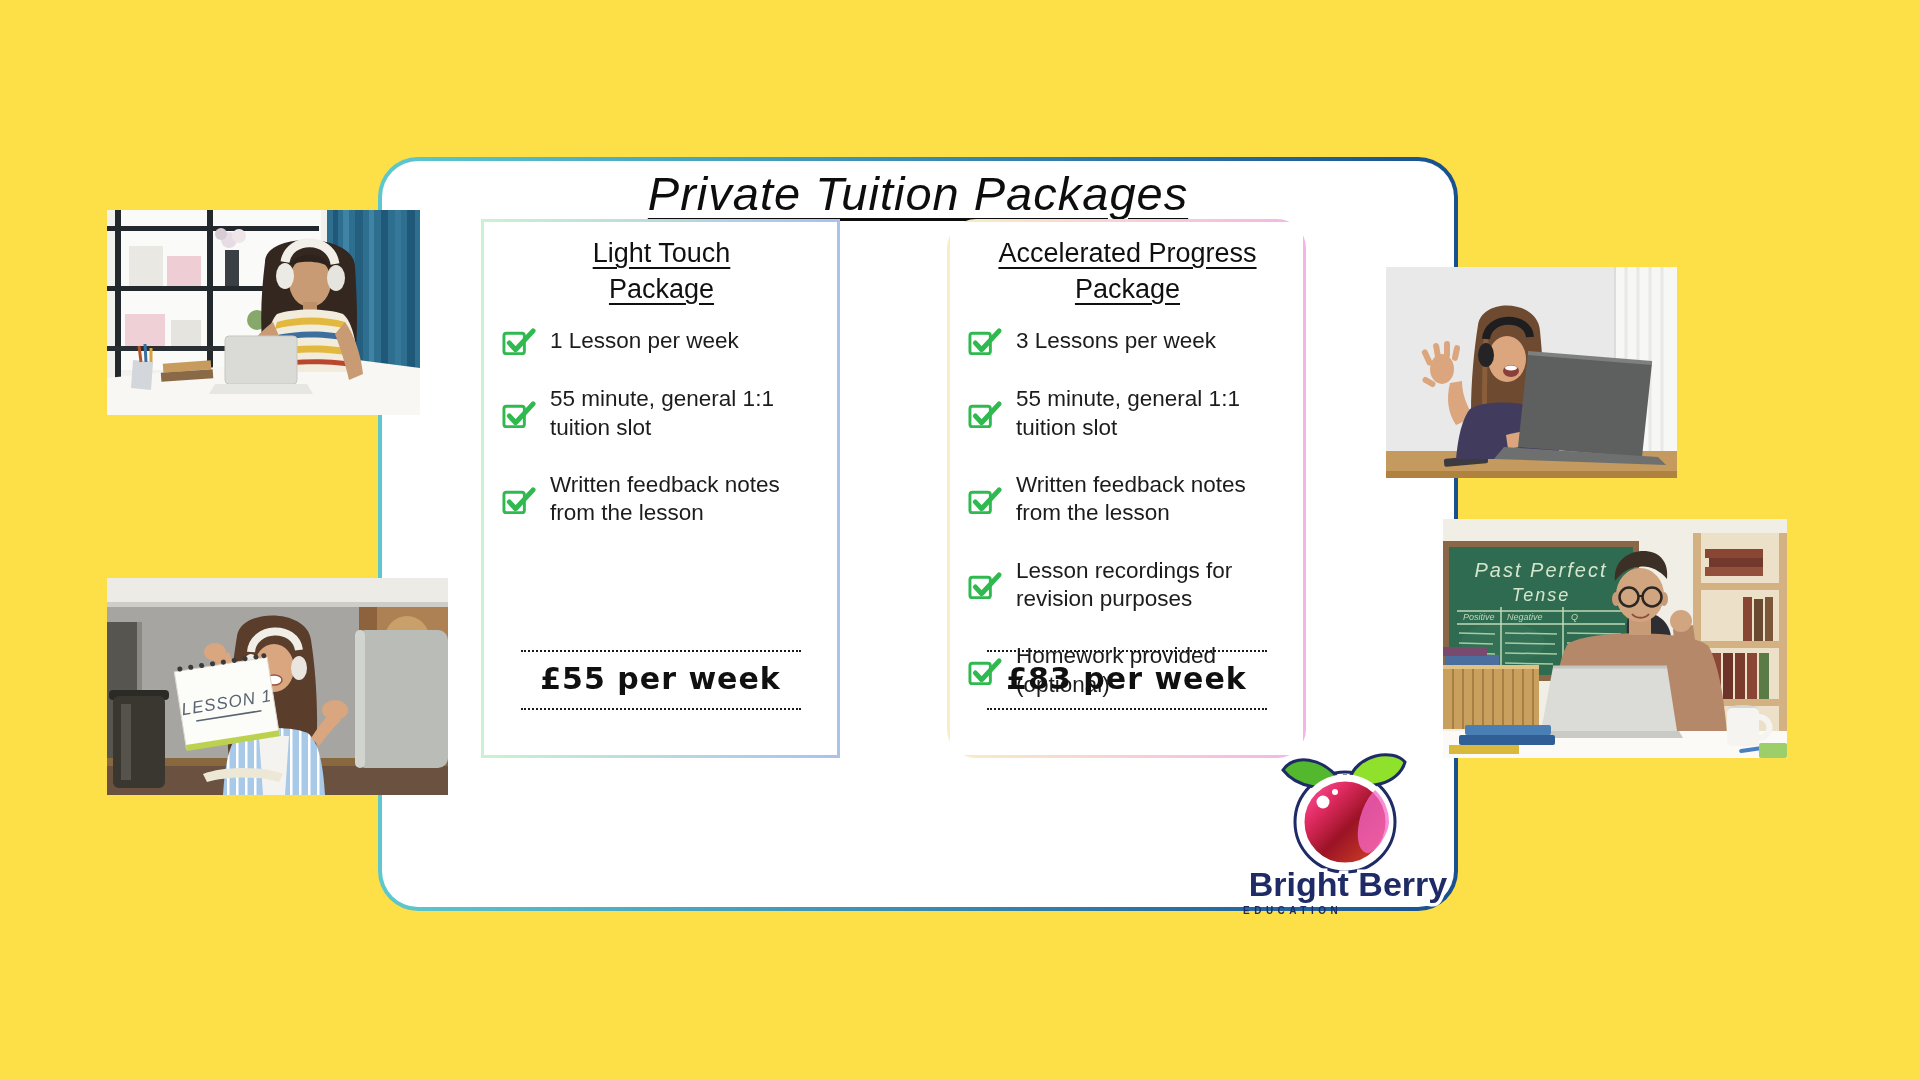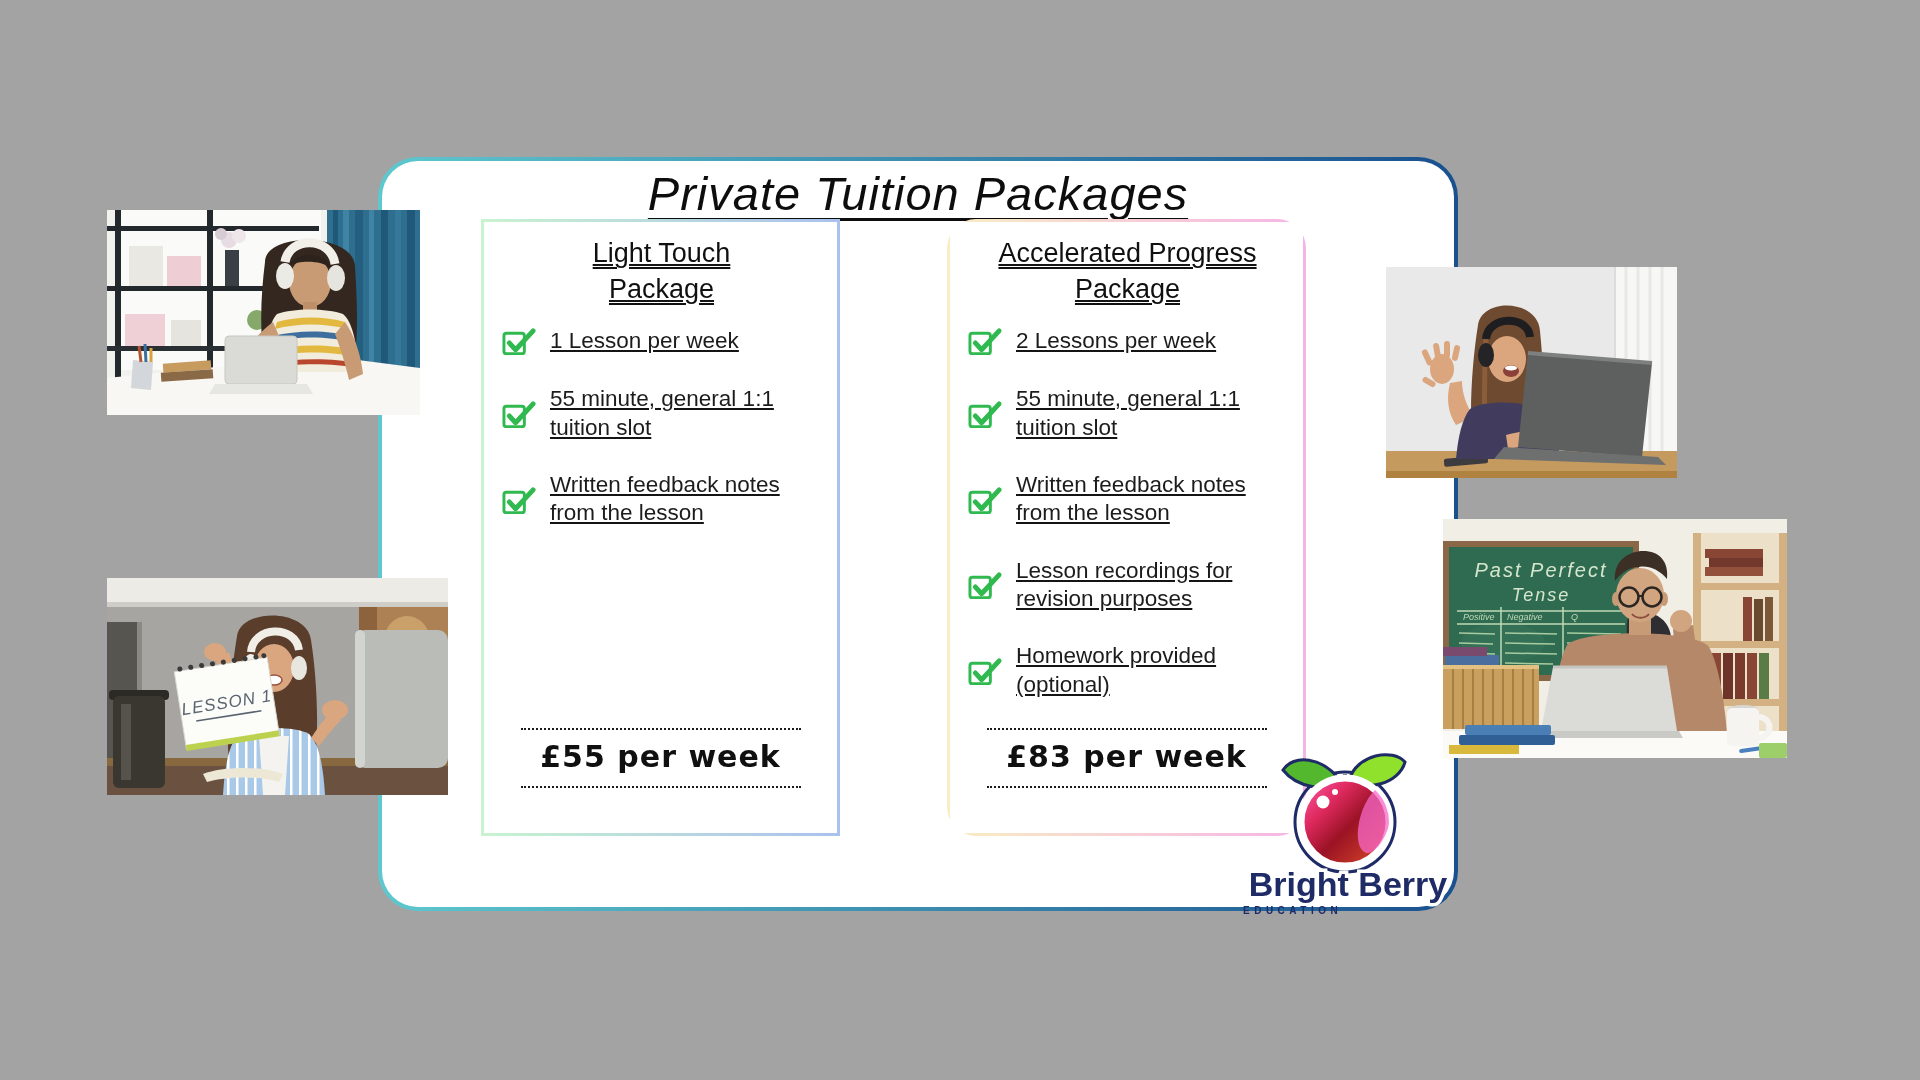--- a/index.html
+++ b/index.html
@@ -1,29 +1,29 @@
 <!DOCTYPE html>
 <html><head>
 <meta charset="utf-8">
 <style>
   html,body{margin:0;padding:0;}
-  .stage{position:relative;width:1920px;height:1080px;background:#a3a3a3;overflow:hidden;
+  .stage{position:relative;width:1920px;height:1080px;background:#fde047;overflow:hidden;
          font-family:"Liberation Sans",sans-serif;color:#141414;}
 
   
   .panel{position:absolute;left:378px;top:157px;width:1080px;height:754px;
          background:linear-gradient(to right,#5EC8CE,#19508F);border-radius:40px;
          padding:0;box-sizing:border-box;z-index:1;}
   .panel-inner{position:absolute;left:4px;top:4px;right:4px;bottom:4px;background:#FFFFFF;border-radius:36px;}
   .main-title{position:absolute;left:0;top:5px;width:100%;text-align:center;
               font-size:47px;font-style:italic;font-weight:500;letter-spacing:1px;color:#0D0D0D;
               text-decoration:underline;text-decoration-thickness:3px;text-underline-offset:8px;}
 
   
-  .card{position:absolute;top:219px;width:359px;height:617px;padding:3px;box-sizing:border-box;z-index:2;text-decoration:underline;}
+  .card{position:absolute;top:219px;width:359px;height:539px;padding:3px;box-sizing:border-box;z-index:2;}
   .card--light{left:481px;background:linear-gradient(to right,#C9F3CF,#A8C1EE);}
   .card--accel{left:947px;background:linear-gradient(to right,#F8EEC3,#F5B4E7);border-radius:29px;}
   .card-inner{position:relative;width:100%;height:100%;background:#FFFFFF;box-sizing:border-box;
               padding:14px 16px 0 18px;}
   .pkg-title{text-align:center;font-size:27px;line-height:1.32;color:#101010;margin-bottom:12px;}
   .pkg-title span{display:block;text-decoration:underline;text-decoration-thickness:2px;text-underline-offset:5px;}
   ul.features{list-style:none;margin:18px 0 0 0;padding:0;}
   li.feature{display:flex;align-items:center;gap:13px;margin-bottom:29px;}
   .check-icon{width:35px;height:30px;flex:0 0 auto;margin-top:1px;}
   .check-icon rect{fill:#FFFFFF;stroke:#2FB94F;stroke-width:3px;}
@@ -103,21 +103,21 @@
       <div class="pkg-title">
         <span>Accelerated Progress</span>
         <span>Package</span>
       </div>
       <ul class="features">
         <li class="feature">
           <svg class="check-icon" viewBox="0 0 36 30">
               <rect x="2" y="7" width="21" height="21" rx="2.5"></rect>
               <path d="M7.5 17 L14 24 L32 4.5"></path>
             </svg>
-          <span class="feature-text">2 Lessons per week</span>
+          <span class="feature-text">3 Lessons per week</span>
         </li>
         <li class="feature">
           <svg class="check-icon" viewBox="0 0 36 30">
               <rect x="2" y="7" width="21" height="21" rx="2.5"></rect>
               <path d="M7.5 17 L14 24 L32 4.5"></path>
             </svg>
           <span class="feature-text">55 minute, general 1:1 tuition slot</span>
         </li>
         <li class="feature">
           <svg class="check-icon" viewBox="0 0 36 30">

